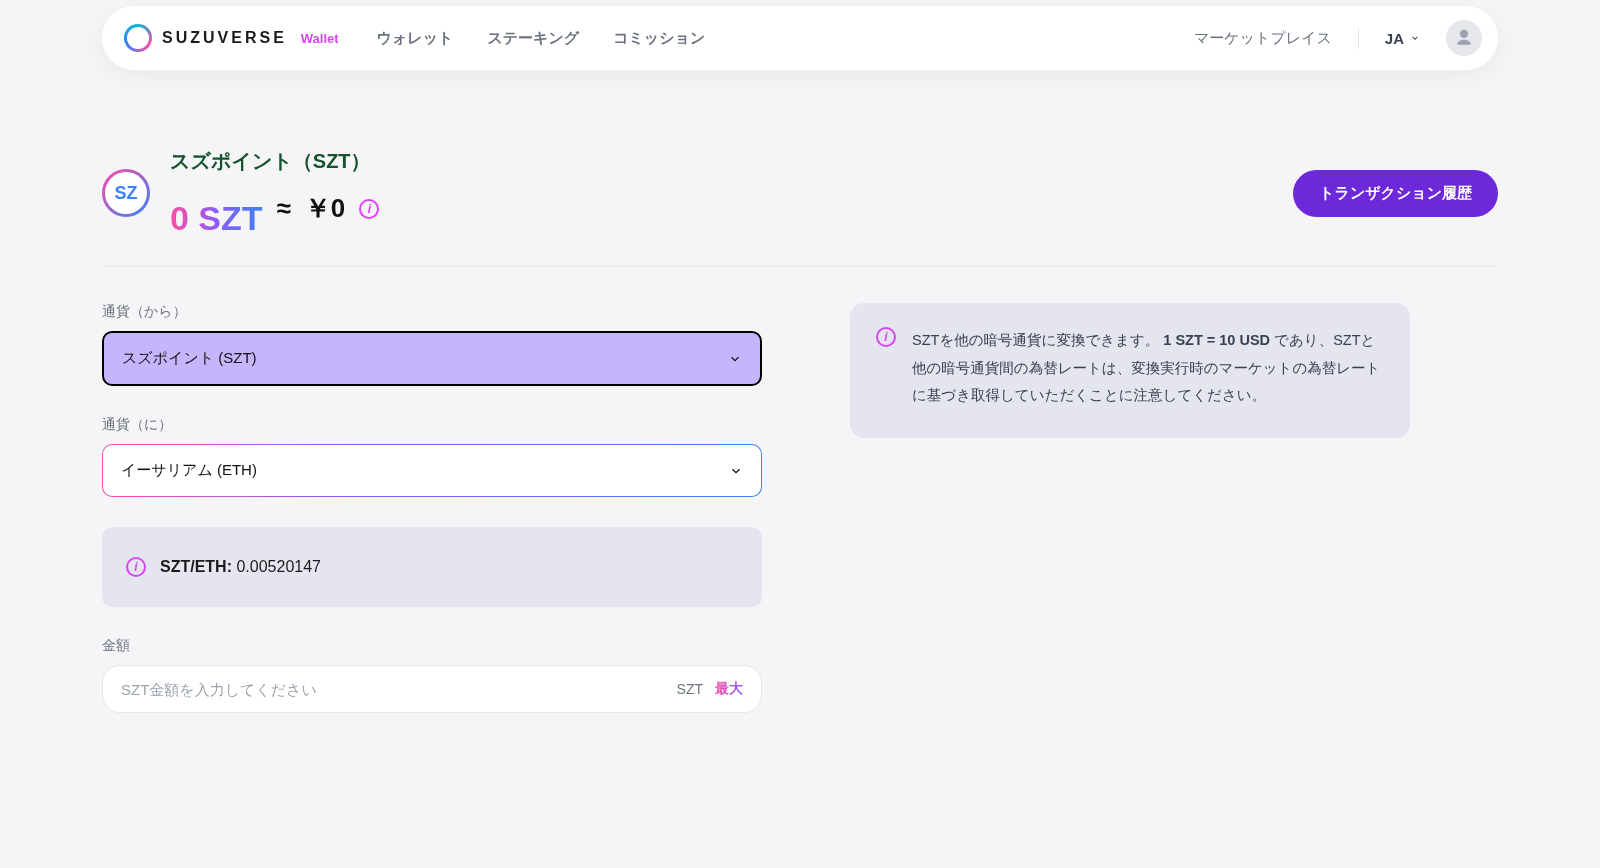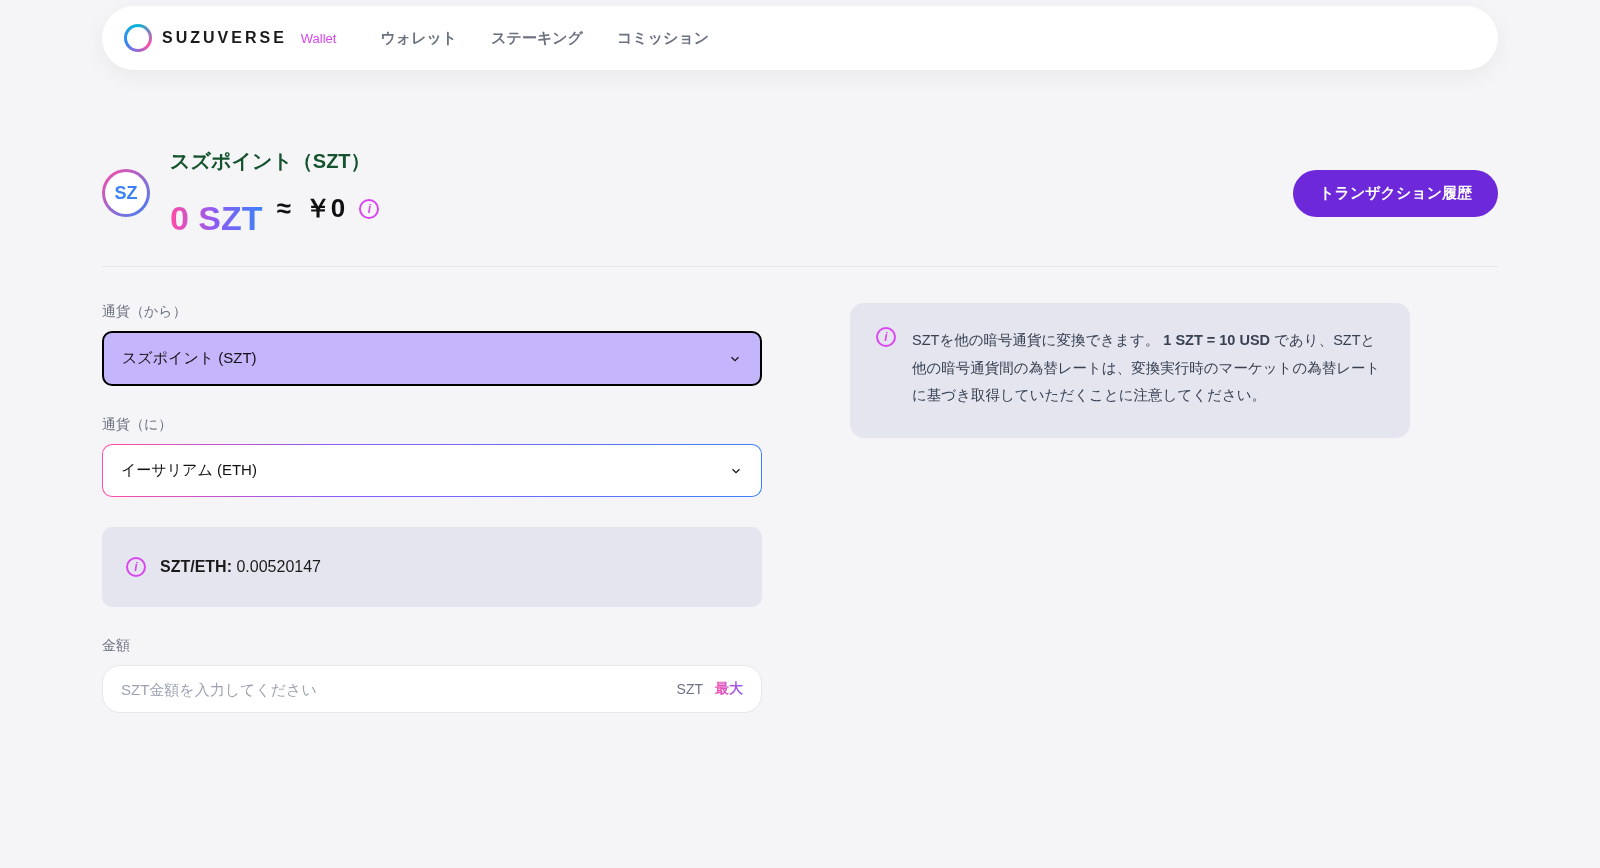--- a/index.html
+++ b/index.html
@@ -17,42 +17,41 @@
 
   
   .nav {
     background: #fff;
     border-radius: 40px;
     height: 64px;
     display: flex;
     align-items: center;
     padding: 0 16px 0 22px;
     box-shadow: 0 6px 24px rgba(0,0,0,.05);
-    gap: 6px;
   }
   .brand {
     display: flex;
     align-items: center;
     gap: 10px;
     margin-right: 38px;
   }
   .brand-logo {
     width: 28px; height: 28px; border-radius: 50%;
     background: conic-gradient(from 120deg, #ff4da6, #3b82f6, #06b6d4, #ff4da6);
     position: relative;
   }
   .brand-logo::after{
     content:""; position:absolute; inset:3px; border-radius:50%; background:#fff;
   }
   .brand-logo::before{
     content:""; position:absolute; inset:6px; border-radius:50%;
     background: conic-gradient(from 300deg, #3b82f6, #06b6d4, #ff4da6, #3b82f6);
   }
   .brand-name { font-weight: 700; letter-spacing: 3px; font-size: 16px; }
-  .brand-sub { color:#d946ef; font-size: 13px; font-weight:400; margin-left:4px;}
+  .brand-sub { color:#d946ef; font-size: 13px; font-weight:700; margin-left:4px;}
   .nav-links { display:flex; gap:34px; }
   .nav-link { color:#6b7280; font-size:15px; font-weight:600; cursor:pointer;}
   .nav-right { margin-left:auto; display:flex; align-items:center; gap:26px;}
   .nav-right .mp { color:#6b7280; font-size:15px; font-weight:500; cursor:pointer;}
   .divider { width:1px; height:22px; background:#e5e7eb;}
   .lang { display:flex; align-items:center; gap:6px; color:#374151; font-size:15px; font-weight:600; cursor:pointer;}
   .chev { width:10px; height:10px;}
   .avatar { width:36px; height:36px; border-radius:50%; background:#e5e7eb; display:flex; align-items:center; justify-content:center;}
   .avatar svg{ width:20px; height:20px; fill:#9ca3af;}
 
@@ -150,20 +149,35 @@
     <div class="brand">
       <span class="brand-logo"></span>
       <span class="brand-name">SUZUVERSE</span>
       <span class="brand-sub">Wallet</span>
     </div>
     <div class="nav-links">
       <span class="nav-link">ウォレット</span>
       <span class="nav-link">ステーキング</span>
       <span class="nav-link">コミッション</span>
     </div>
+    <div class="nav-right">
+      <span class="mp">マーケットプレイス</span>
+      <span class="divider"></span>
+      <span class="lang">
+        <span>JA</span>
+        <svg class="chev" viewBox="0 0 24 24" fill="none" stroke="#374151" stroke-width="2.5">
+            <polyline points="6 9 12 15 18 9"></polyline>
+          </svg>
+      </span>
+      <span class="avatar">
+        <svg viewBox="0 0 24 24">
+            <path d="M12 12a5 5 0 1 0-5-5 5 5 0 0 0 5 5Zm0 2c-4 0-8 2-8 5v1h16v-1c0-3-4-5-8-5Z"></path>
+          </svg>
+      </span>
+    </div>
   </div>
 
   <div class="balance-row">
     <div class="balance-left">
       <div class="coin-icon">
         <span>SZ</span>
       </div>
       <div class="balance-texts">
         <div class="label">スズポイント（SZT）</div>
         <div class="balance-amount">

